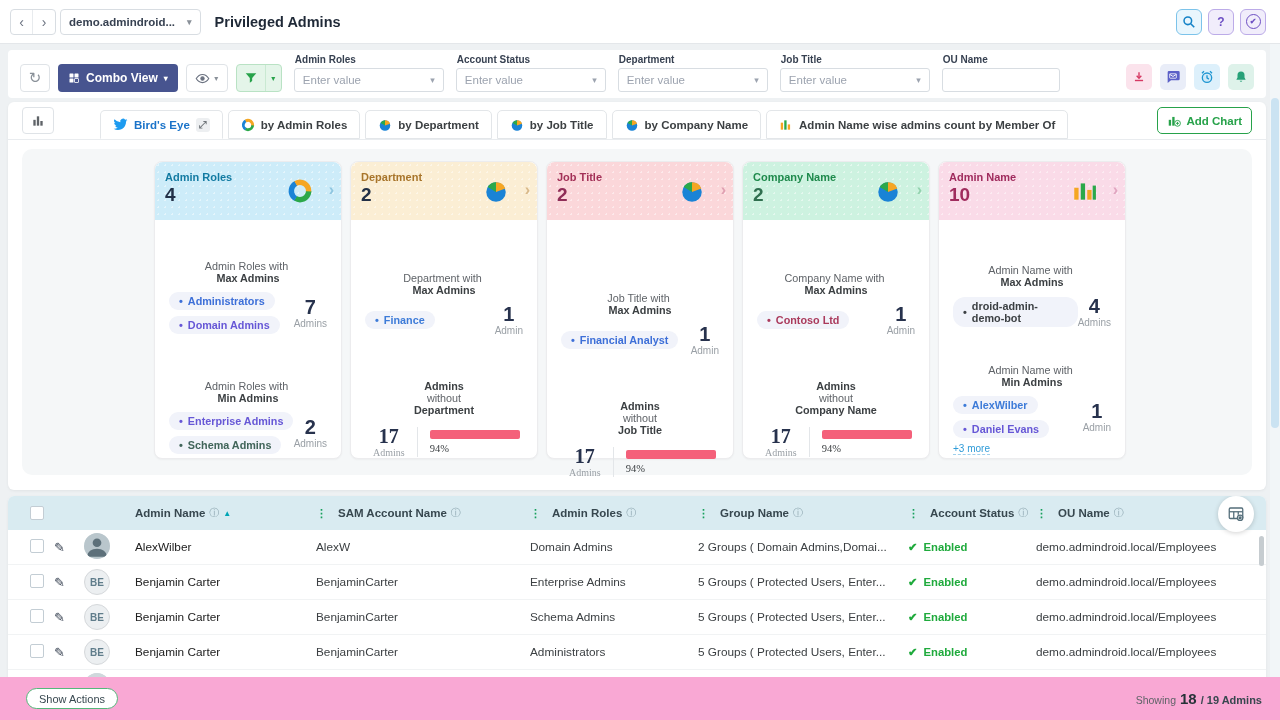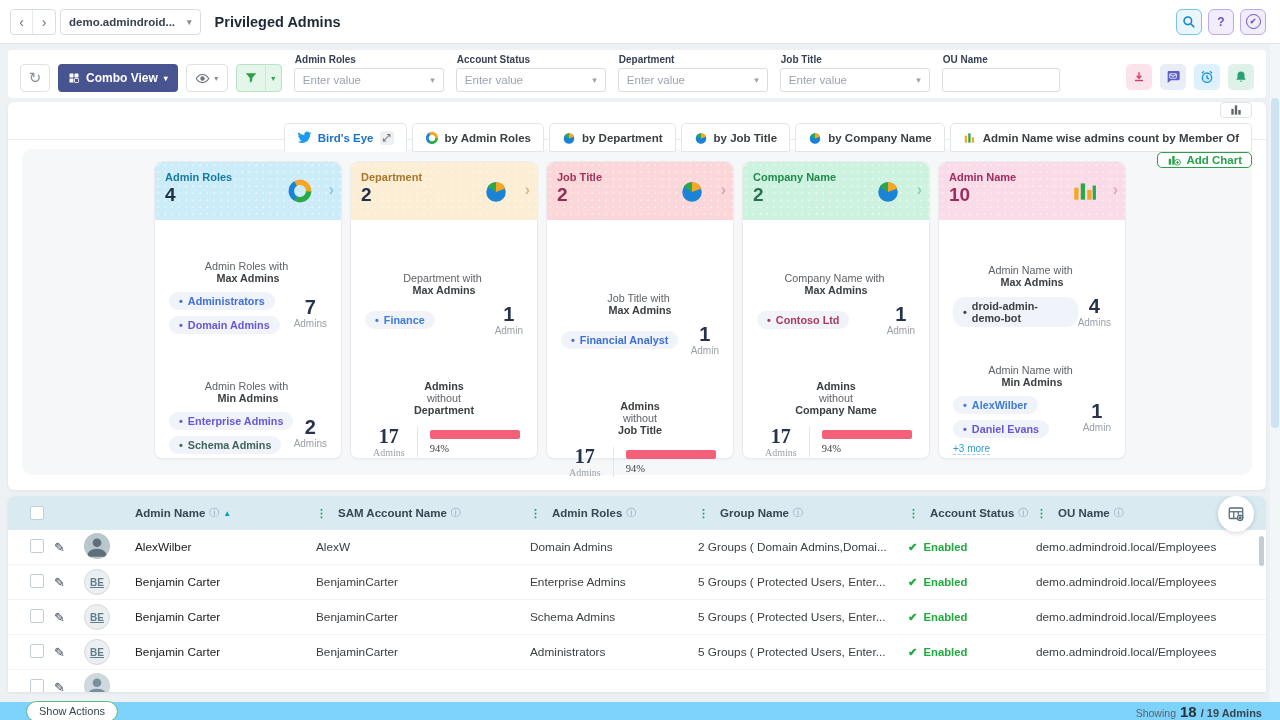--- a/index.html
+++ b/index.html
@@ -51,21 +51,21 @@
   .right-icons { margin-left: auto; display: flex; gap: 8px; margin-bottom: 2px; }
   .ric { width: 26px; height: 26px; border-radius: 5px; cursor: pointer; }
   .ric.dl { background: #fbe3ec; }
   .ric.msg { background: #e9edf8; }
   .ric.alarm { background: #ddf0fb; }
   .ric.bell { background: #def2ea; }
 
   
   .charts-panel { position: absolute; top: 102px; left: 8px; width: 1258px; height: 388px;
     background: #fff; border-radius: 6px; box-shadow: 0 1px 3px rgba(0,0,0,.06); }
-  .tabrow { display: flex; align-items: flex-end; height: 38px; padding: 0 14px; border-bottom: 1px solid #e9ecef; flex-direction: column; }
+  .tabrow { display: flex; align-items: flex-end; height: 38px; padding: 0 14px; border-bottom: 1px solid #e9ecef; }
   .chart-ic-btn { width: 32px; height: 27px; margin-bottom: 5px; border: 1px solid #dfe3e7; border-radius: 4px; background: #fff; cursor: pointer; }
   .tabs { display: flex; margin-left: 46px; gap: 5px; }
   .tab { display: flex; align-items: center; gap: 6px; height: 29px; padding: 0 12px; border: 1px solid #e3e6e9;
     border-radius: 5px 5px 0 0; background: #fff; font-size: 11.5px; font-weight: 700; color: #3c4043; cursor: pointer; white-space: nowrap; }
   .tab.active { color: #1a73c9; border-bottom-color: #fff; margin-bottom: -1px; position: relative; z-index: 2; }
   .expand-chip { background: #edeff1; border-radius: 3px; font-size: 10px; color: #70757a; padding: 0 3px; line-height: 14px; }
   .add-chart { margin-left: auto; margin-bottom: 5px; height: 27px; display: flex; align-items: center; gap: 5px;
     border: 1.5px solid #27a24a; border-radius: 5px; color: #27a24a; font-weight: 700; font-size: 11.5px; padding: 0 9px; background: #fff; cursor: pointer; }
 
   .cards-wrap { margin: 9px 14px 0; height: 326px; background: #f5f7f8; border-radius: 10px;
@@ -112,31 +112,31 @@
   .c2 { width: 214px; }
   .c3 { width: 168px; }
   .c4 { width: 210px; }
   .c5 { width: 128px; }
   .c6 { flex: 1; }
   .trow { display: flex; height: 35px; align-items: center; border-bottom: 1px solid #f1f3f4; font-size: 11.8px; color: #3c4043; }
   .c-sel { width: 46px; padding-left: 22px; }
   .cb { display: inline-block; width: 14px; height: 14px; border: 1px solid #c3cdd4; border-radius: 2px; background: #fff; cursor: pointer; }
   .c-edit { width: 30px; font-size: 13px; color: #374151; cursor: pointer; }
   .c-avatar { width: 42px; }
-  .avatar { width: 26px; height: 26px; border-radius: 50%; display: inline-flex; align-items: center; justify-content: center; overflow: hidden; text-decoration: underline; }
+  .avatar { width: 26px; height: 26px; border-radius: 50%; display: inline-flex; align-items: center; justify-content: center; overflow: hidden; }
   .avatar.initials { background: #eceff1; border: 1px solid #d5d8db; font-size: 10px; font-weight: 700; color: #607d8b; }
   .avatar.photo { background: #cfd8dc; }
   .c-name { width: 190px; padding-left: 9px; color: #212121; }
   .status-on { color: #1faa3c; font-weight: 700; font-size: 11.3px; display: flex; gap: 6px; align-items: center; }
   .colcfg { position: absolute; top: 0; right: 12px; width: 36px; height: 36px; background: #fff; border-radius: 50%;
     box-shadow: 0 1px 5px rgba(0,0,0,.18); cursor: pointer; }
   .tbl-thumb { position: absolute; right: 2px; top: 40px; width: 5px; height: 30px; background: #c6ccd0; border-radius: 3px; }
 
   
-  .footer { position: absolute; left: 0; right: 0; bottom: 0; height: 18px; background: #7dd3fc;
+  .footer { position: absolute; left: 0; right: 0; bottom: 0; height: 43px; background: #f9a8d4;
     display: flex; align-items: center; padding: 0 18px 0 26px; z-index: 6; }
   .show-actions { height: 21px; padding: 0 12px; border: 1px solid #55b87b; border-radius: 12px; background: #fff;
     font-size: 11px; color: #37474f; display: flex; align-items: center; cursor: pointer; }
   .showing { margin-left: auto; display: flex; align-items: baseline; gap: 4px; font-size: 10.5px; color: #5f6368; }
   .showing .big { font-size: 15px; font-weight: 700; color: #263238; }
   .showing .rest { font-weight: 700; color: #37474f; font-size: 11px; }
 
   
   .page-scroll { position: absolute; right: 0; top: 44px; bottom: 0; width: 10px; background: #f2f6f8; }
   .page-thumb { position: absolute; right: 1px; top: 54px; width: 8px; height: 330px; background: #cbe3f2; border-radius: 4px; }

